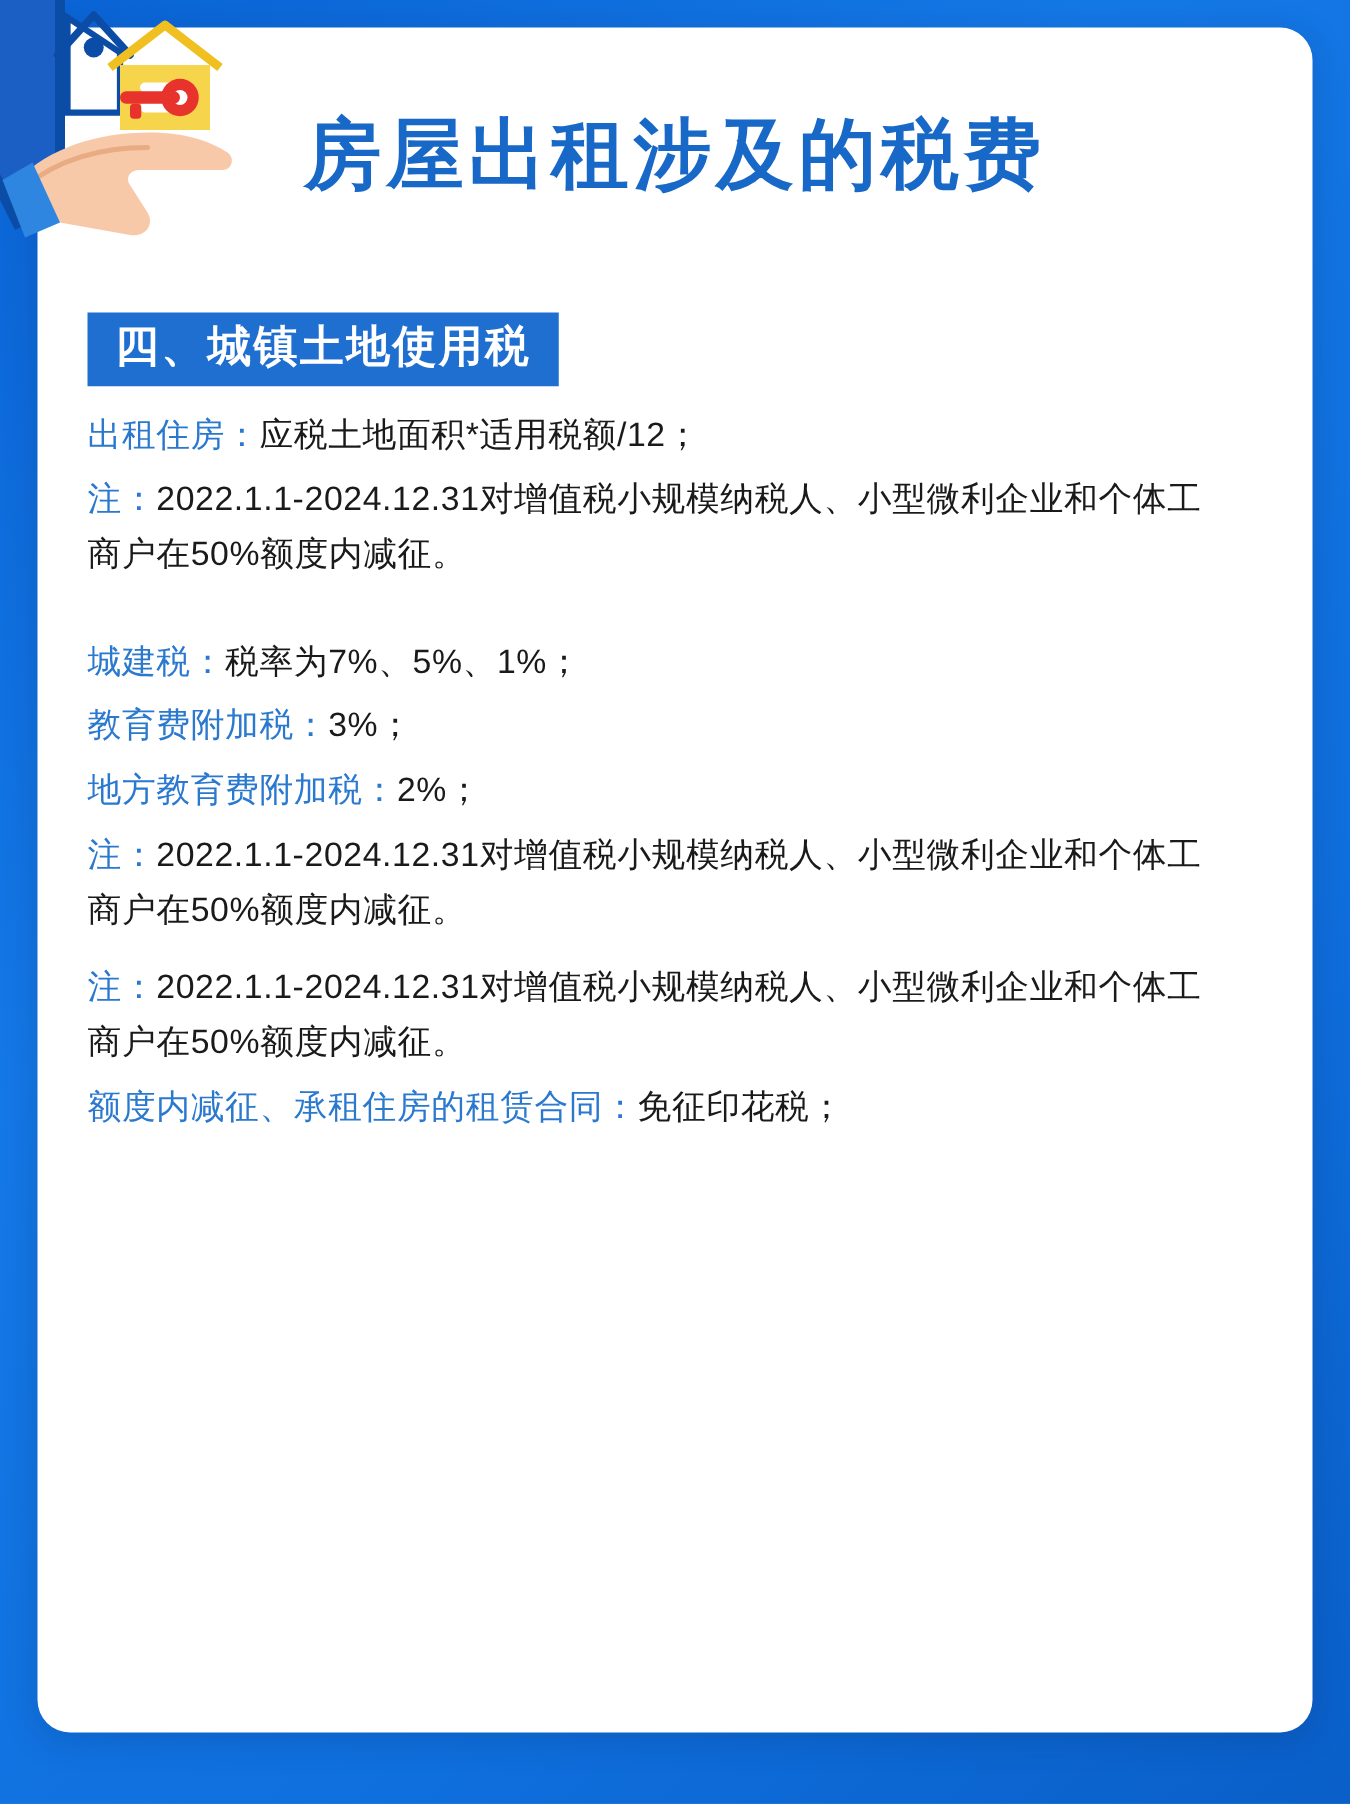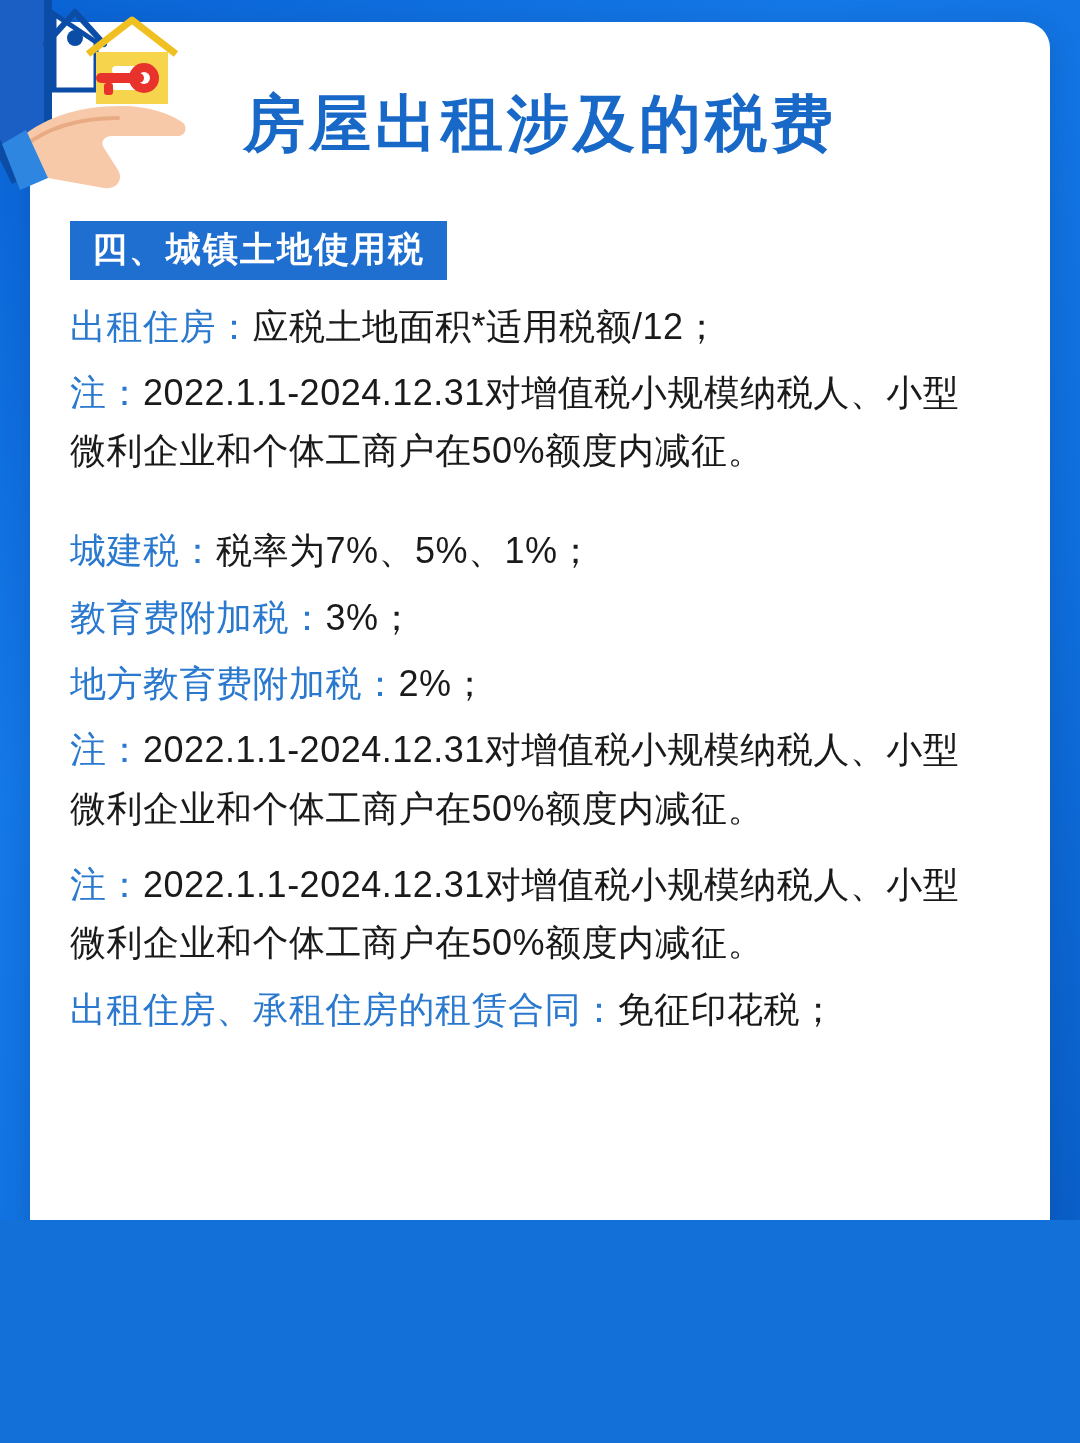--- a/index.html
+++ b/index.html
@@ -11,21 +11,21 @@
     height: 1443px;
     background: #1270d8;
     font-family: "Liberation Sans", "DejaVu Sans", sans-serif;
     overflow: hidden;
   }
 
   
   .poster {
     position: relative;
     width: 1080px;
-    height: 1220px;
+    height: 1443px;
     background: linear-gradient(135deg, #0a63d4 0%, #1478e6 35%, #0f6fdd 70%, #0a5fc8 100%);
     overflow: hidden;
   }
 
   
   .card {
     position: absolute;
     left: 30px;
     top: 22px;
     width: 1020px;
@@ -77,25 +77,25 @@
 
   .section-head {
     display: inline-block;
     background: #1f6fd0;
     color: #ffffff;
     font-size: 35px;
     font-weight: bold;
     padding: 9px 22px 11px 22px;
     letter-spacing: 2px;
     line-height: 1.1;
-    margin: 11px 0 18px 22px;
+    margin: 40px 0 18px 22px;
   }
 
   .para {
-    font-size: 36px;
+    font-size: 27px;
     line-height: 1.62;
     color: #1a1a1a;
     margin: 0 0 8px 22px;
     letter-spacing: 0.5px;
   }
 
   .lead {
     color: #2a79cf;
   }
 
@@ -167,18 +167,18 @@
       </p>
     </div>
 
     <div class="gap-sm"></div>
 
     <div class="section">
       <p class="para">
         <span class="lead">注：</span><span>2022.1.1-2024.12.31对增值税小规模纳税人、小型微利企业和个体工商户在50%额度内减征。</span>
       </p>
       <p class="para">
-        <span class="lead">出租住房、承租住房的租赁合同：</span><span>免征印花税；</span>
+        <span class="lead">额度内减征、承租住房的租赁合同：</span><span>免征印花税；</span>
       </p>
     </div>
 
   </div>
 </div>
 
 </body></html>

